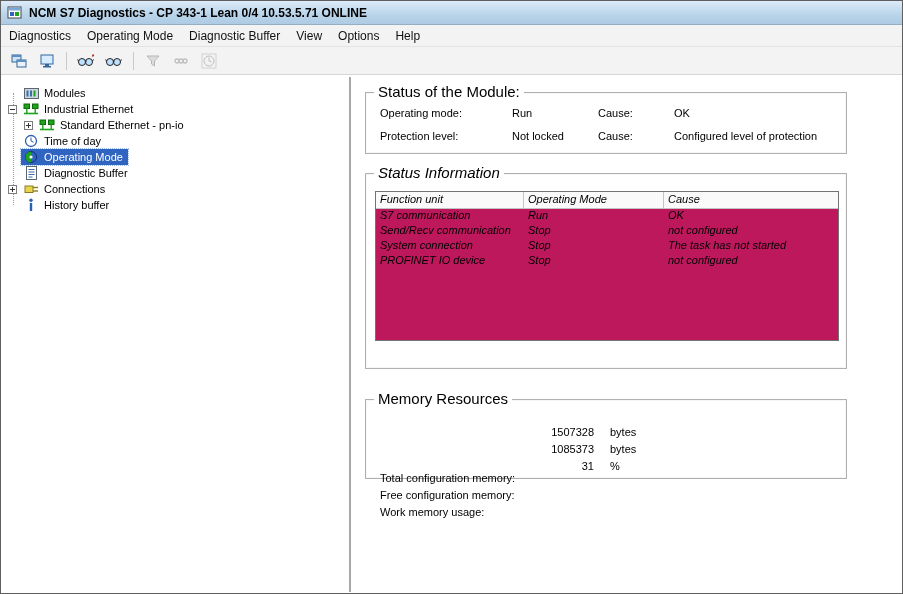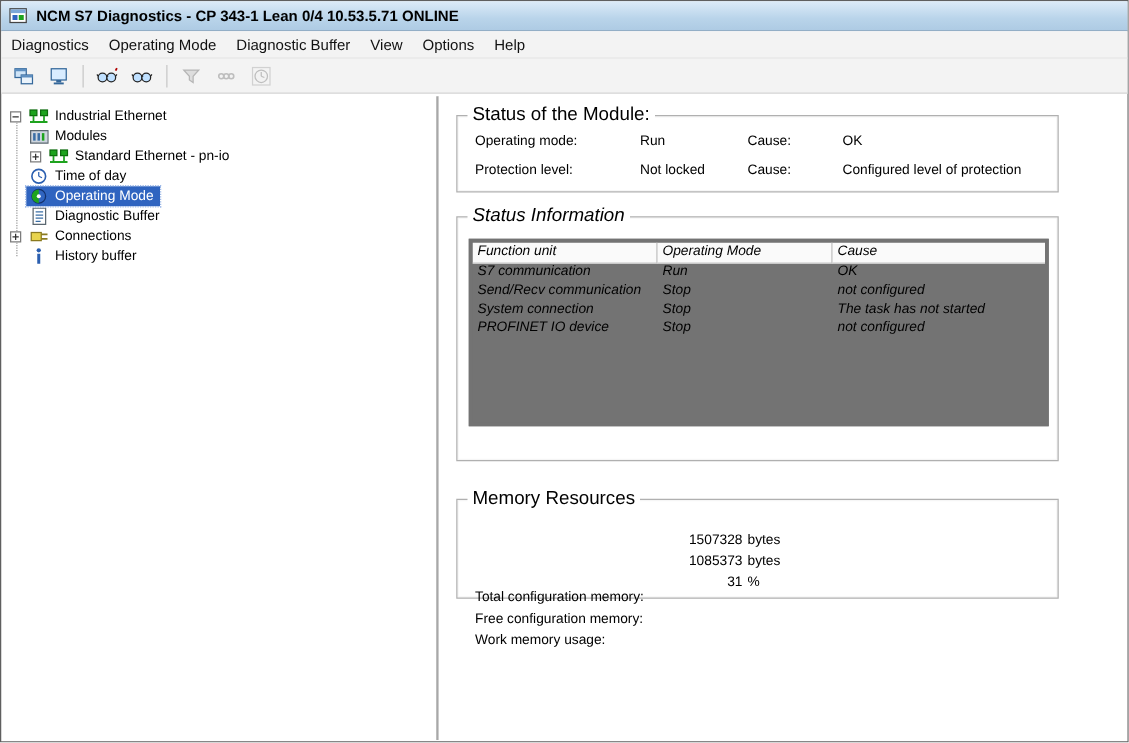--- a/index.html
+++ b/index.html
@@ -87,40 +87,40 @@
   .status-row {
     position:absolute; left:14px; right:8px; display:grid;
     grid-template-columns:132px 86px 76px 1fr; font-size:11px; color:#000;
   }
   #status-row-0 { top:14px; }
   #status-row-1 { top:37px; }
 
   #gb-info { top:96px; height:196px;font-style:italic; }
   .info-table {
     position:absolute; left:9px; top:17px; width:464px; height:150px;
-    border:3px solid #737373; background:#737373; font-size:11px; overflow:hidden;
+    border:1px solid #737373; background:#be185d; font-size:11px; overflow:hidden;
   }
   .thead, .trow { display:grid; grid-template-columns:148px 140px 1fr; }
   .thead { height:17px; }
   .th {
     background:#fafafa; border-right:1px solid #c4c4c4; border-bottom:1px solid #c4c4c4;
     padding:1px 4px; white-space:nowrap; overflow:hidden;
   }
   .th:last-child { border-right:none; }
   .trow { height:15px; }
   .td { padding:0 4px; white-space:nowrap; overflow:hidden; }
 
   #gb-mem { top:322px; height:80px; }
   .mem-row { position:absolute; left:14px; right:8px; display:flex; font-size:11px; }
   #mem-row-0 { top:26px; }
   #mem-row-1 { top:43px; }
   #mem-row-2 { top:60px; }
   .mem-label { width:152px; flex:none;margin-top:46px; }
   .mem-value { width:62px; flex:none; text-align:right; }
-  .mem-unit  { margin-left:4px; }
+  .mem-unit  { margin-left:16px; }
 
   svg { display:block; }
 </style>
 </head>
 <body>
 
 <div class="window">
 
   <div class="titlebar">
     <span>
@@ -215,47 +215,47 @@
       </span>
     </button>
   </div>
 
   <div class="main">
 
     <div class="tree-panel">
       <div class="tree-guide"></div>
 
       <div class="tree-item lvl0">
+        <span class="exp none"></span>
+        <span class="sel-wrap">
+          <span class="ticon">
+            <svg width="15" height="13" viewBox="0 0 15 13">
+              <rect x="0.5" y="1.5" width="14" height="10" fill="#cdd5de" stroke="#5b6770"></rect>
+              <rect x="2.5" y="3.5" width="2" height="6" fill="#3a6ea5"></rect>
+              <rect x="6" y="3.5" width="2" height="6" fill="#3a6ea5"></rect>
+              <rect x="9.5" y="3.5" width="2" height="6" fill="#1ea31e"></rect>
+            </svg>
+          </span>
+          <span class="tlabel">Modules</span>
+        </span>
+      </div>
+
+      <div class="tree-item lvl0">
         <span class="exp minus"></span>
         <span class="sel-wrap">
           <span class="ticon">
             <svg width="16" height="13" viewBox="0 0 16 13">
               <rect x="1" y="1" width="5.5" height="4.5" fill="#1ea31e" stroke="#0d6b0d"></rect>
               <rect x="9.5" y="1" width="5.5" height="4.5" fill="#1ea31e" stroke="#0d6b0d"></rect>
               <line x1="3.8" y1="5.5" x2="3.8" y2="10" stroke="#1ea31e" stroke-width="1.4"></line>
               <line x1="12.2" y1="5.5" x2="12.2" y2="10" stroke="#1ea31e" stroke-width="1.4"></line>
               <line x1="1" y1="10.5" x2="15" y2="10.5" stroke="#1ea31e" stroke-width="1.6"></line>
             </svg>
           </span>
           <span class="tlabel">Industrial Ethernet</span>
-        </span>
-      </div>
-
-      <div class="tree-item lvl0">
-        <span class="exp none"></span>
-        <span class="sel-wrap">
-          <span class="ticon">
-            <svg width="15" height="13" viewBox="0 0 15 13">
-              <rect x="0.5" y="1.5" width="14" height="10" fill="#cdd5de" stroke="#5b6770"></rect>
-              <rect x="2.5" y="3.5" width="2" height="6" fill="#3a6ea5"></rect>
-              <rect x="6" y="3.5" width="2" height="6" fill="#3a6ea5"></rect>
-              <rect x="9.5" y="3.5" width="2" height="6" fill="#1ea31e"></rect>
-            </svg>
-          </span>
-          <span class="tlabel">Modules</span>
         </span>
       </div>
 
       <div class="tree-item lvl1">
         <span class="exp plus"></span>
         <span class="sel-wrap">
           <span class="ticon">
             <svg width="16" height="13" viewBox="0 0 16 13">
               <rect x="1" y="1" width="5.5" height="4.5" fill="#1ea31e" stroke="#0d6b0d"></rect>
               <rect x="9.5" y="1" width="5.5" height="4.5" fill="#1ea31e" stroke="#0d6b0d"></rect>

